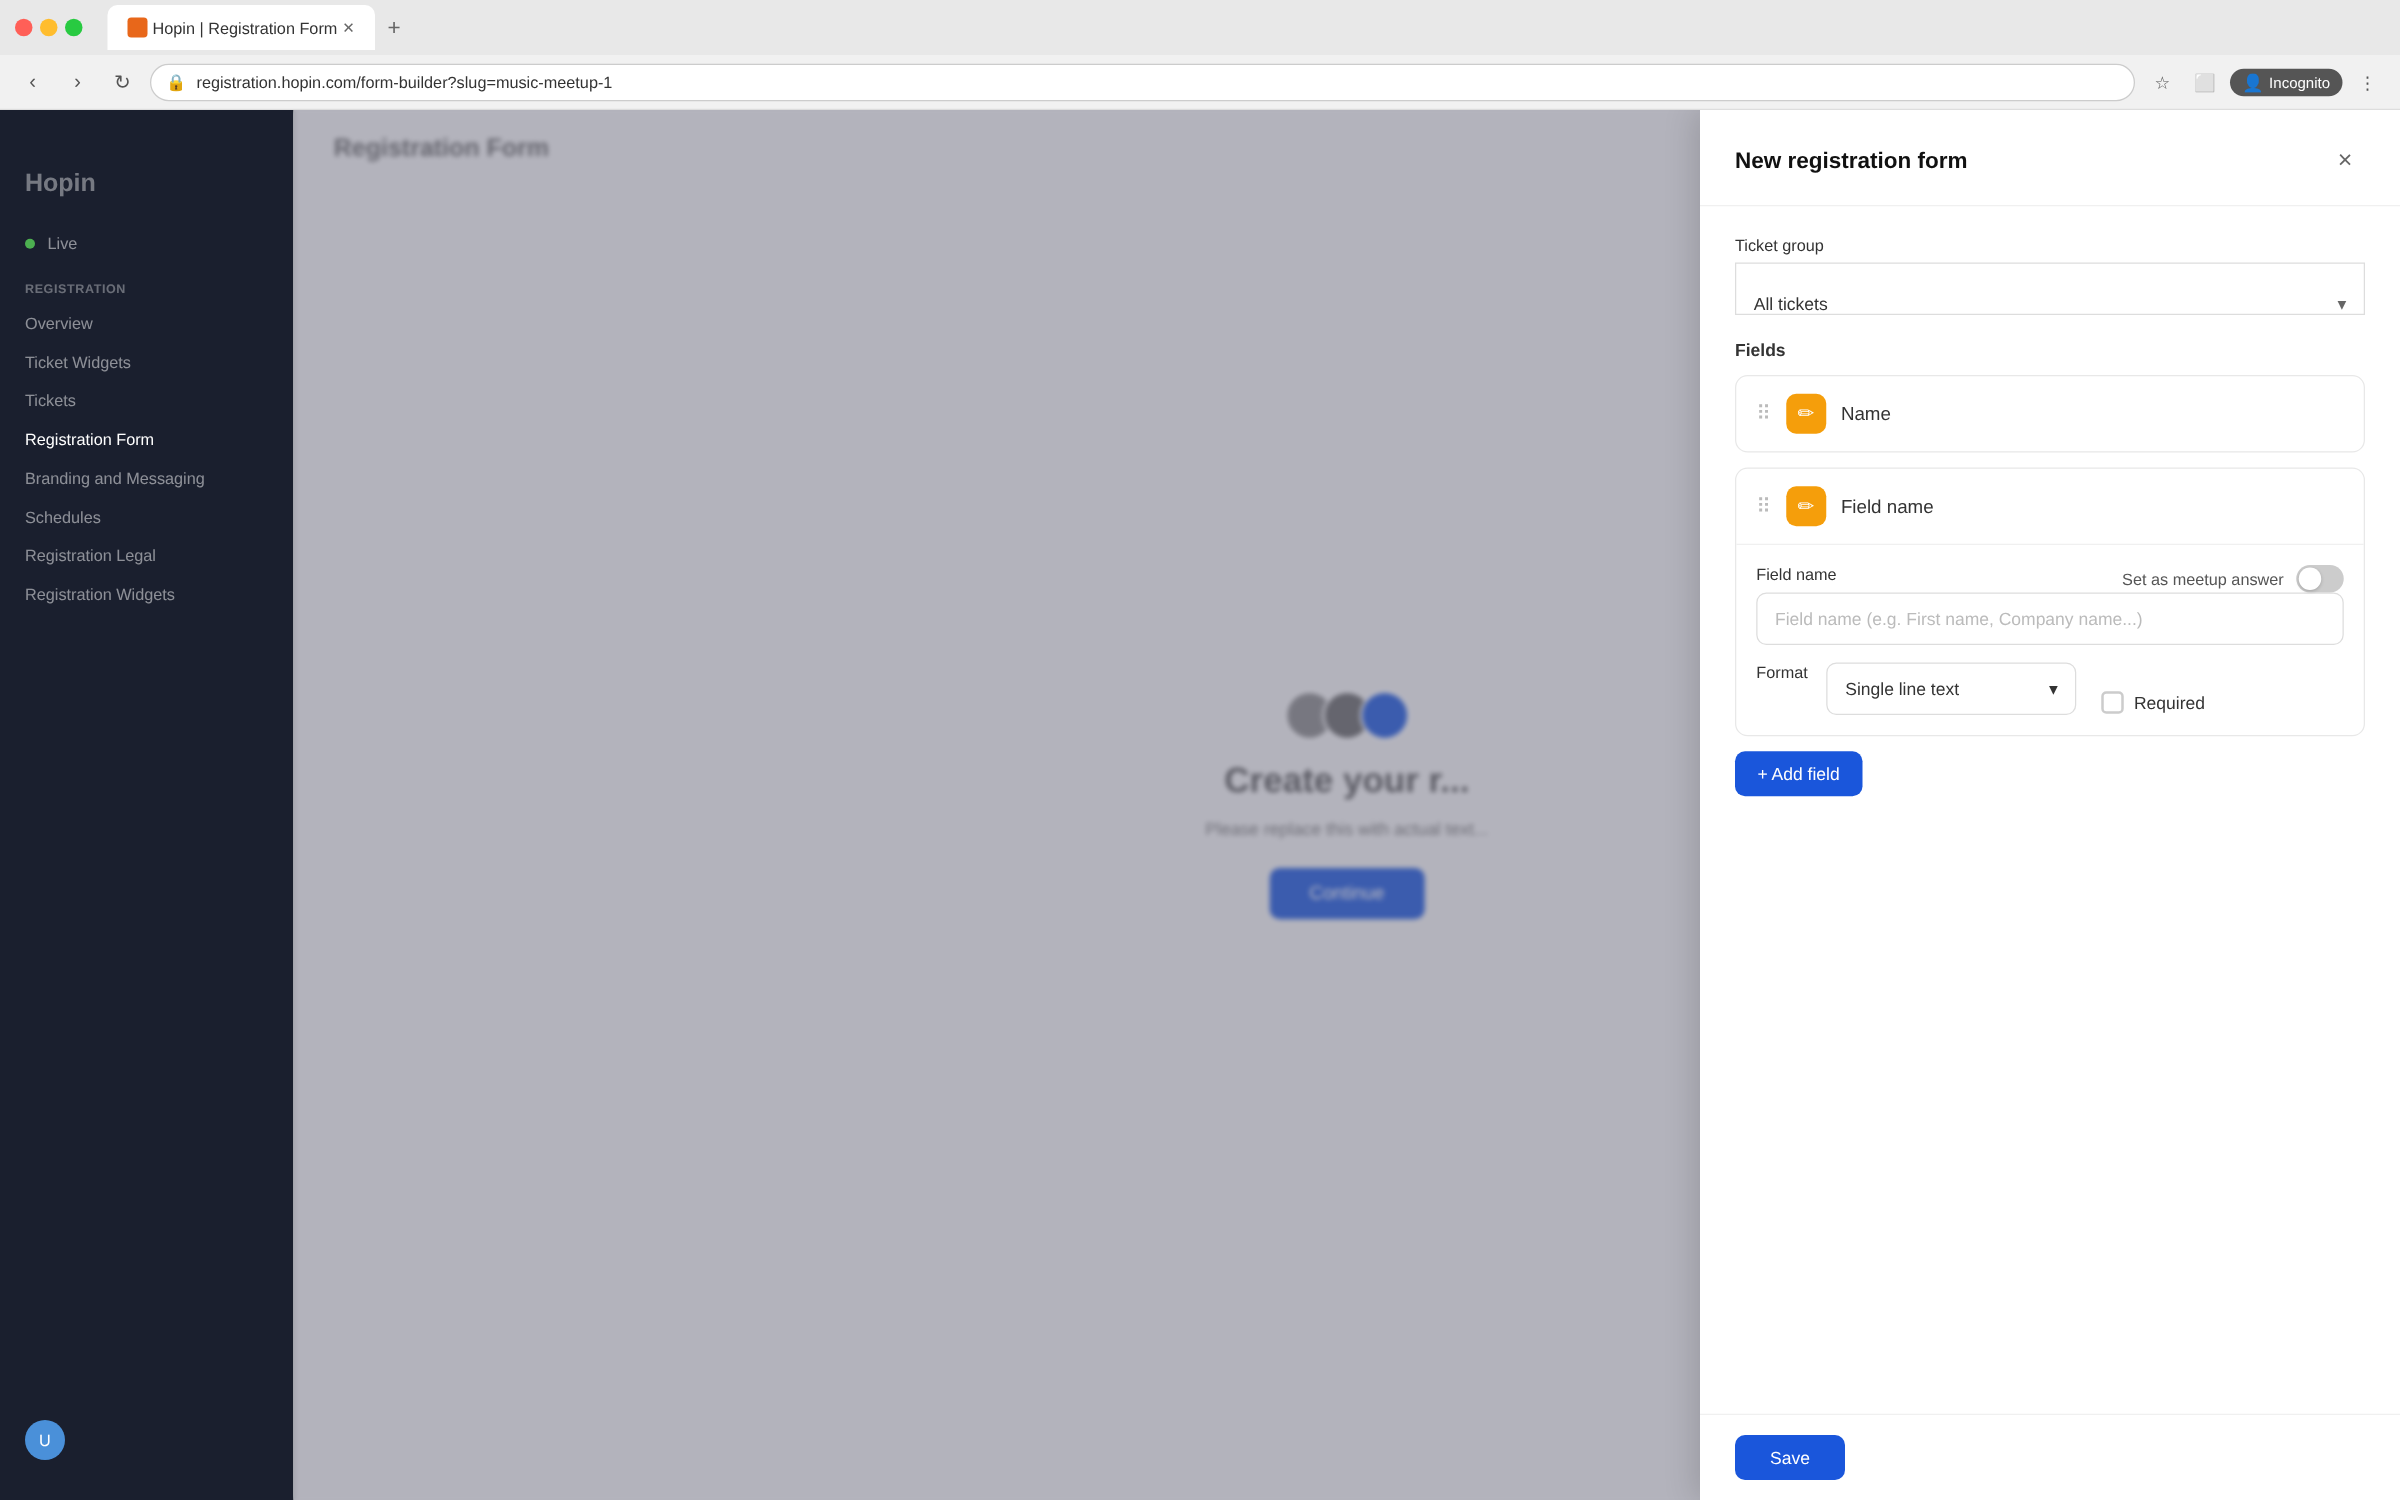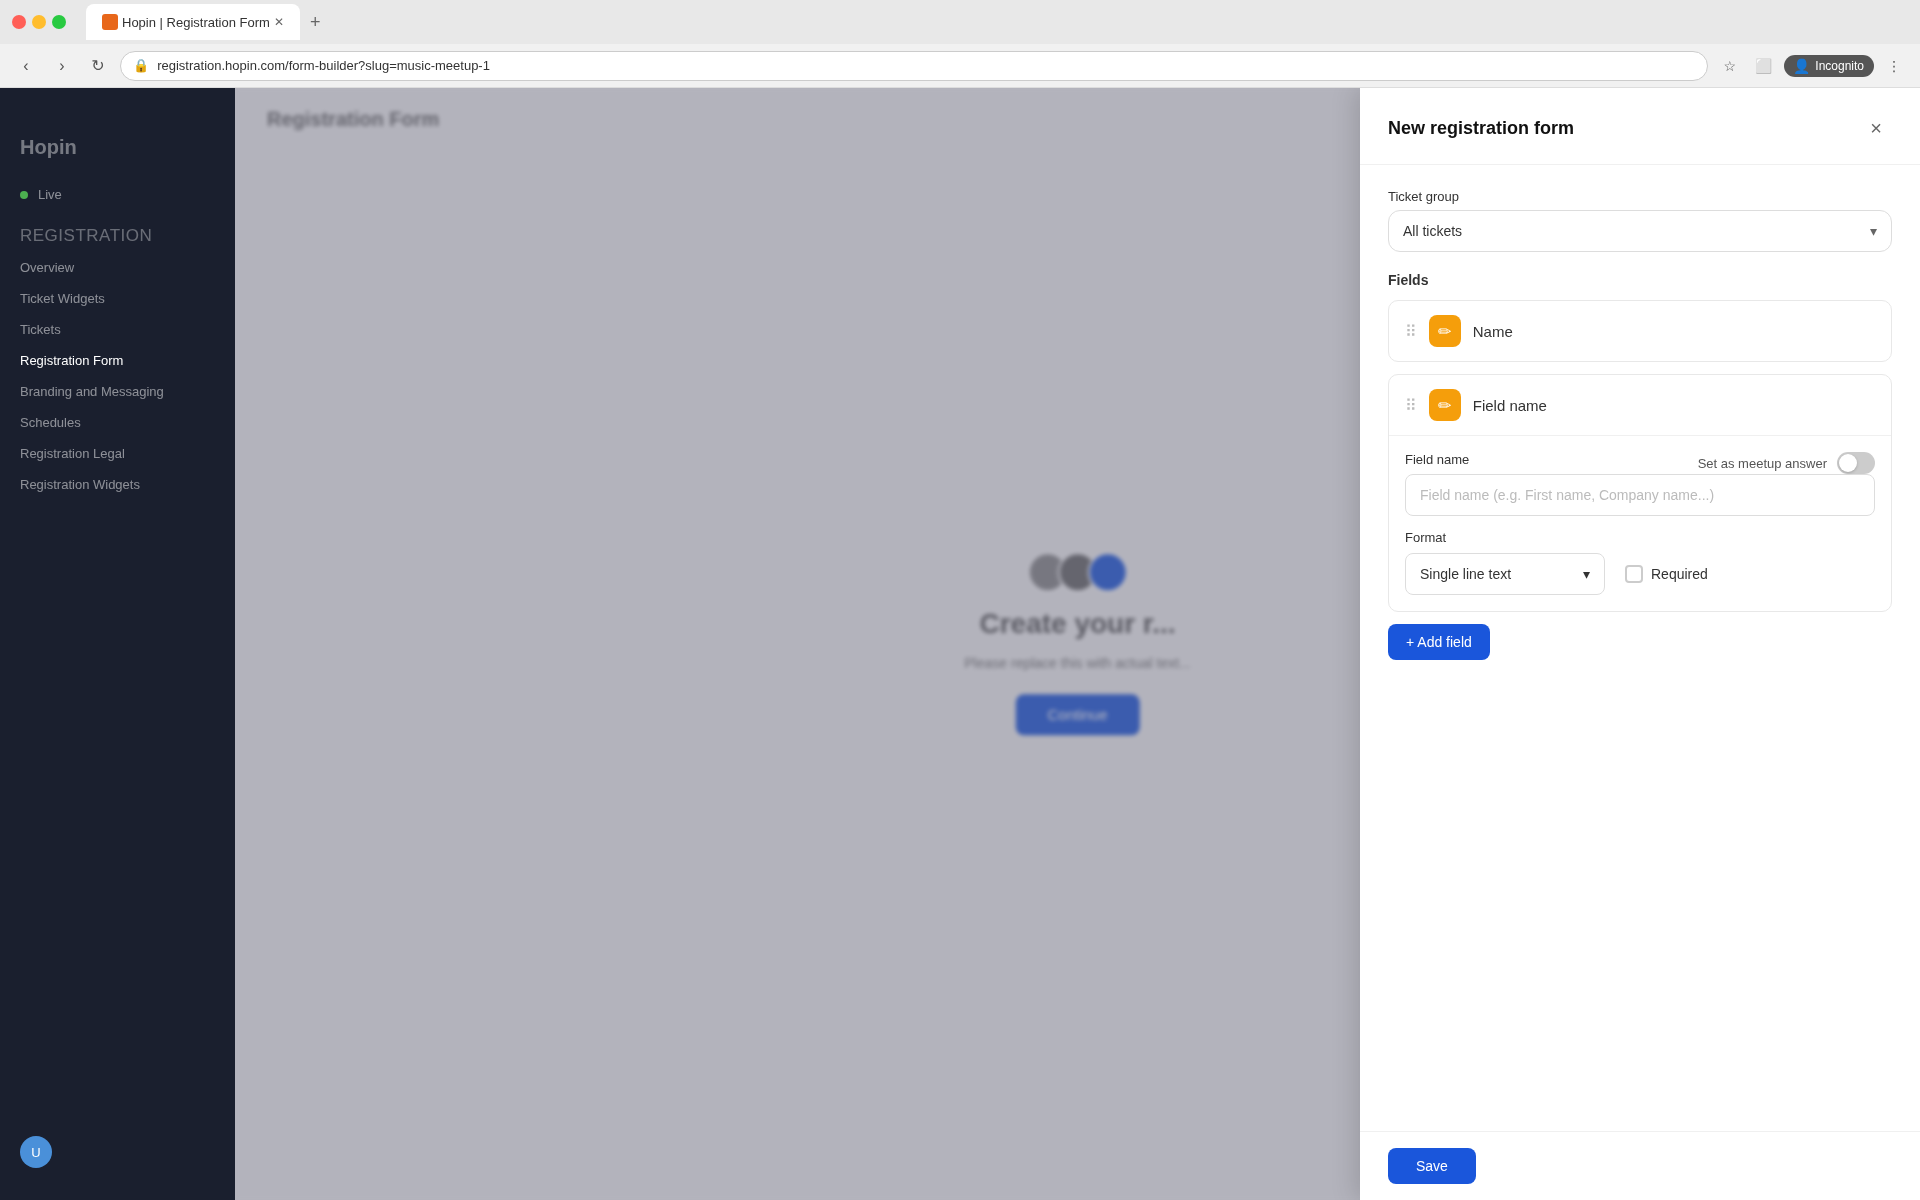--- a/index.html
+++ b/index.html
@@ -30,42 +30,42 @@
     .main-area { display: flex; height: calc(1200px - 88px); }
 
     
     .sidebar { width: 235px; background: #1a1f2e; flex-shrink: 0; display: flex; flex-direction: column; padding: 16px 0; }
     .sidebar-logo { padding: 8px 20px 20px; margin-top: 24px; }
     .logo-text { color: #fff; font-size: 20px; font-weight: 700; opacity: 0.4; }
     .sidebar-section { margin-bottom: 8px; }
     .sidebar-item { display: flex; align-items: center; gap: 10px; padding: 8px 20px; color: rgba(255,255,255,0.5); font-size: 13px; cursor: pointer; }
     .sidebar-item.active { color: #fff; }
     .sidebar-dot { width: 8px; height: 8px; border-radius: 50%; background: #4CAF50; flex-shrink: 0; }
-    .sidebar-section-title { padding: 16px 20px 6px; color: rgba(255,255,255,0.35); font-size: 17px; font-weight: 400; text-transform: uppercase; letter-spacing: 0.5px; }
+    .sidebar-section-title { padding: 16px 20px 6px; color: rgba(255,255,255,0.35); font-size: 10px; font-weight: 700; text-transform: uppercase; letter-spacing: 0.5px; }
     .sidebar-bottom { margin-top: auto; padding: 16px 20px; }
     .user-avatar-bottom { width: 32px; height: 32px; border-radius: 50%; background: #4a90d9; display: flex; align-items: center; justify-content: center; color: #fff; font-size: 13px; }
 
     
     .page-content { flex: 1; background: #f5f5f5; position: relative; overflow: hidden; }
     .page-overlay { position: absolute; inset: 0; background: rgba(100,100,120,0.45); z-index: 1; backdrop-filter: blur(2px); }
 
     
     .modal-panel { position: absolute; right: 0; top: 0; width: 560px; height: 100%; background: #fff; box-shadow: -4px 0 24px rgba(0,0,0,0.15); z-index: 10; display: flex; flex-direction: column; }
     .modal-header { display: flex; align-items: center; justify-content: space-between; padding: 24px 28px 20px; border-bottom: 1px solid #f0f0f0; }
     .modal-title { font-size: 18px; font-weight: 600; color: #111; }
     .modal-close { width: 32px; height: 32px; border: none; background: none; cursor: pointer; color: #666; font-size: 20px; display: flex; align-items: center; justify-content: center; border-radius: 6px; }
     .modal-body { flex: 1; overflow-y: auto; padding: 24px 28px; }
     .modal-footer { padding: 16px 28px; border-top: 1px solid #f0f0f0; }
 
     
     .form-row { display: flex; gap: 20px; margin-bottom: 20px; }
     .form-group { flex: 1; display: flex; flex-direction: column; gap: 6px; }
     .form-label { font-size: 13px; font-weight: 500; color: #333; }
     .form-input { height: 42px; border: 1px solid #ddd; border-radius: 8px; padding: 0 14px; font-size: 14px; color: #333; outline: none; }
-    .form-select { height: 42px; border: 1px solid #ddd; border-radius: 12px; padding: 0 14px; font-size: 14px; color: #333; background: #fff; display: flex; align-items: center; justify-content: space-between; cursor: pointer; }
+    .form-select { height: 42px; border: 1px solid #ddd; border-radius: 0; padding: 0 14px; font-size: 14px; color: #333; background: #fff; display: flex; align-items: flex-end; justify-content: space-between; cursor: pointer; }
     .select-arrow { color: #666; font-size: 14px; }
 
     
     .section-label { font-size: 14px; font-weight: 600; color: #333; margin-bottom: 12px; }
 
     
     .field-card { border: 1px solid #e8e8e8; border-radius: 10px; margin-bottom: 12px; overflow: hidden; }
     .field-card-header { display: flex; align-items: center; gap: 12px; padding: 14px 16px; }
     .drag-handle { color: #bbb; font-size: 16px; cursor: grab; }
     .field-icon { width: 32px; height: 32px; background: #f59e0b; border-radius: 8px; display: flex; align-items: center; justify-content: center; color: #fff; font-size: 16px; flex-shrink: 0; }
@@ -79,21 +79,21 @@
     .default-answer-label { font-size: 13px; color: #555; }
     .toggle { width: 38px; height: 22px; background: #ccc; border-radius: 11px; position: relative; cursor: pointer; }
     .toggle.off { background: #ccc; }
     .toggle-thumb { width: 18px; height: 18px; background: #fff; border-radius: 50%; position: absolute; top: 2px; left: 2px; box-shadow: 0 1px 3px rgba(0,0,0,0.2); transition: left 0.2s; }
 
     .field-name-input { width: 100%; height: 42px; border: 1px solid #ddd; border-radius: 8px; padding: 0 14px; font-size: 14px; color: #999; outline: none; }
     .field-name-input::placeholder { color: #bbb; }
 
     
     .format-row { display: flex; align-items: center; gap: 20px; margin-top: 14px; }
-    .format-group { display: flex; flex-direction: column; gap: 2px; }
+    .format-group { display: flex; flex-direction: row; gap: 15px; }
     .format-select { height: 42px; min-width: 200px; border: 1px solid #ddd; border-radius: 8px; padding: 0 14px; font-size: 14px; color: #333; background: #fff; display: flex; align-items: center; justify-content: space-between; cursor: pointer; gap: 12px; }
     .required-group { display: flex; align-items: center; gap: 8px; margin-top: 22px; }
     .checkbox { width: 18px; height: 18px; border: 2px solid #ccc; border-radius: 4px; cursor: pointer; flex-shrink: 0; }
     .required-label { font-size: 14px; color: #333; }
 
     
     .add-field-btn { display: flex; align-items: center; gap: 8px; background: #1a56db; color: #fff; border: none; border-radius: 8px; padding: 10px 18px; font-size: 14px; font-weight: 500; cursor: pointer; margin-top: 4px; }
 
     
     .save-btn { background: #1a56db; color: #fff; border: none; border-radius: 8px; padding: 10px 28px; font-size: 14px; font-weight: 500; cursor: pointer; }

